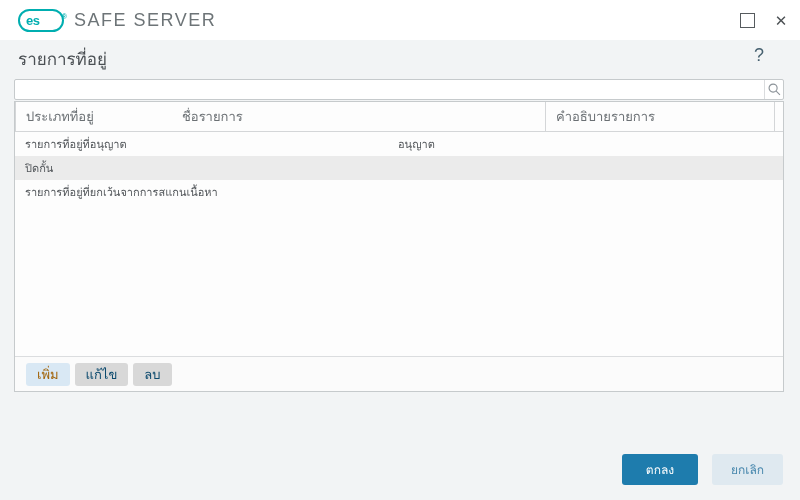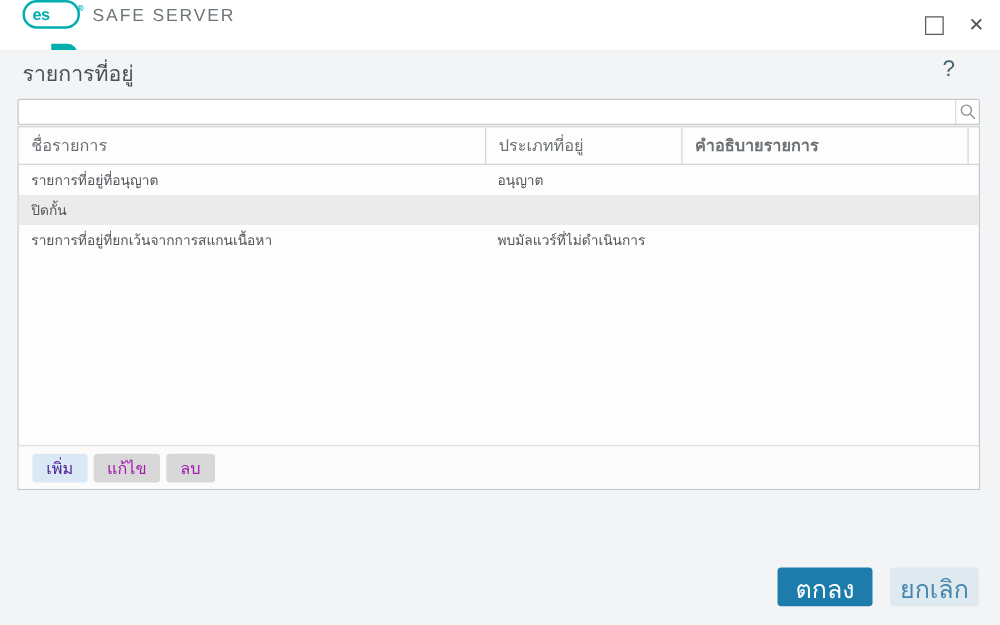--- a/index.html
+++ b/index.html
@@ -7,39 +7,39 @@
     width:800px;height:500px;overflow:hidden;
     font-family:"Liberation Sans","DejaVu Sans",sans-serif;
     background:#f2f4f5;
     -webkit-font-smoothing:antialiased;
   }
   .window{position:relative;width:800px;height:500px;}
 
   
   .titlebar{
     position:absolute;top:0;left:0;width:800px;height:40px;
-    background:#ffffff;display:flex;align-items:flex-start;
+    background:#ffffff;display:flex;align-items:center;
   }
   .brandwrap{display:flex;align-items:center;margin-left:18px;}
   .eset-logo{
     position:relative;display:inline-flex;align-items:stretch;height:19px;
     border:2px solid #00aeb0;border-radius:12px;background:#fff;
     font-weight:bold;font-size:13px;line-height:19px;
   }
   .eset-left{color:#00aeb0;padding:0 2px 0 6px;letter-spacing:-0.5px;}
   .eset-right{
     color:#4c1d95;background:#00aeb0;padding:16px 7px 0 3px;
     border-radius:0 10px 10px 0;letter-spacing:-0.5px;margin-top:33px;
   }
   .eset-reg{
     position:absolute;top:-4px;right:-5px;font-size:7px;color:#00aeb0;
     font-weight:bold;background:transparent;
   }
   .brand-name{
-    margin-left:10px;color:#6d7477;font-size:14px;letter-spacing:1.5px;
+    margin-left:10px;color:#6d7477;font-size:18px;letter-spacing:1.5px;
   }
   .win-controls{position:absolute;top:0;right:0;height:40px;display:flex;align-items:center;}
   .win-btn{
     width:30px;height:30px;display:flex;align-items:center;justify-content:center;
     cursor:default;margin-right:4px;
   }
   .maxi-square{width:13px;height:13px;border:1px solid #565b5e;background:transparent;}
   .close-glyph{font-size:15px;color:#4c5154;line-height:1;}
 
   
@@ -77,52 +77,52 @@
   .thead{
     display:flex;height:29px;border-bottom:1px solid #d4d6d8;
     background:#fdfdfd;
   }
   .th{
     display:flex;align-items:center;padding-left:10px;box-sizing:border-box;
     font-size:13px;color:#6b7074;
   }
   .col1{width:373px;}
   .col2{width:157px;border-left:1px solid #d4d6d8;}
-  .col3{width:229px;border-left:1px solid #d4d6d8;font-weight:bold;}
+  .col3{width:229px;border-left:1px solid #d4d6d8;}
   .colstub{width:9px;border-left:1px solid #d4d6d8;padding:0;}
   .trow{display:flex;height:24px;background:transparent;}
   .trow.selected{background:#ebebeb;}
   .td{
     display:flex;align-items:center;padding-left:10px;box-sizing:border-box;
     font-size:11px;color:#53575b;white-space:nowrap;overflow:hidden;
   }
   .td.col2,.td.col3,.td.colstub{border-left:none;}
   .actionbar{
     position:absolute;left:0;right:0;bottom:0;height:34px;
     border-top:1px solid #dbdddf;background:#fbfbfb;
     display:flex;align-items:center;padding-left:6px;
   }
   .act-btn{
     height:23px;border:none;border-radius:3px;margin-left:5px;padding:0 11px;
     font-family:inherit;font-size:13px;line-height:23px;cursor:pointer;
   }
-  .act-btn.enabled{background:#d9e8f4;color:#4c1d95;}
-  .act-btn.disabled{background:#d8d8d8;color:#a21caf;cursor:default;}
+  .act-btn.enabled{background:#d9e8f4;color:#a16207;}
+  .act-btn.disabled{background:#d8d8d8;color:#0c4a6e;cursor:default;}
 
   
   .note{
     position:absolute;left:15px;top:362px;width:760px;
     font-size:12.5px;color:#9aa0a4;
   }
 
   
   .dialog-buttons{position:absolute;left:0;top:414px;width:800px;height:32px;}
   .dlg-btn{
     position:absolute;height:31px;border:none;border-radius:3px;
-    font-family:inherit;font-size:20px;cursor:pointer;
+    font-family:inherit;font-size:12px;cursor:pointer;
   }
   .dlg-ok{left:622px;width:76px;background:#1e7cad;color:#ffffff;}
   .dlg-cancel{left:712px;width:71px;background:#dfe9f0;color:#4787ad;}
 </style>
 </head>
 <body>
 
 <div class="window">
 
   <div class="titlebar">
@@ -154,38 +154,37 @@
       <div class="search-iconbox">
         <svg width="15" height="15" viewBox="0 0 16 16">
           <circle cx="6.5" cy="6.5" r="4.3" fill="none" stroke="#8b9298" stroke-width="1.2"></circle>
           <line x1="9.8" y1="9.8" x2="13.8" y2="13.8" stroke="#8b9298" stroke-width="1.2"></line>
         </svg>
       </div>
     </div>
 
     <div class="tablebox">
       <div class="thead">
+        <div class="th col2">ประเภทที่อยู่</div>
         <div class="th col1">ชื่อรายการ</div>
-        <div class="th col2">ประเภทที่อยู่</div>
         <div class="th col3">คำอธิบายรายการ</div>
         <div class="th colstub"></div>
       </div>
 
       <div class="trow">
         <div class="td col1">รายการที่อยู่ที่อนุญาต</div>
         <div class="td col2">อนุญาต</div>
         <div class="td col3"></div>
       </div>
       <div class="trow selected">
         <div class="td col2">ปิดกั้น</div>
         <div class="td col3"></div>
       </div>
       <div class="trow">
         <div class="td col1">รายการที่อยู่ที่ยกเว้นจากการสแกนเนื้อหา</div>
-        <div class="td col2">พบมัลแวร์ที่ไม่ดำเนินการ</div>
         <div class="td col3"></div>
       </div>
 
       <div class="actionbar">
         <button class="act-btn enabled">เพิ่ม</button>
         <button class="act-btn disabled">แก้ไข</button>
         <button class="act-btn disabled">ลบ</button>
       </div>
     </div>
 

